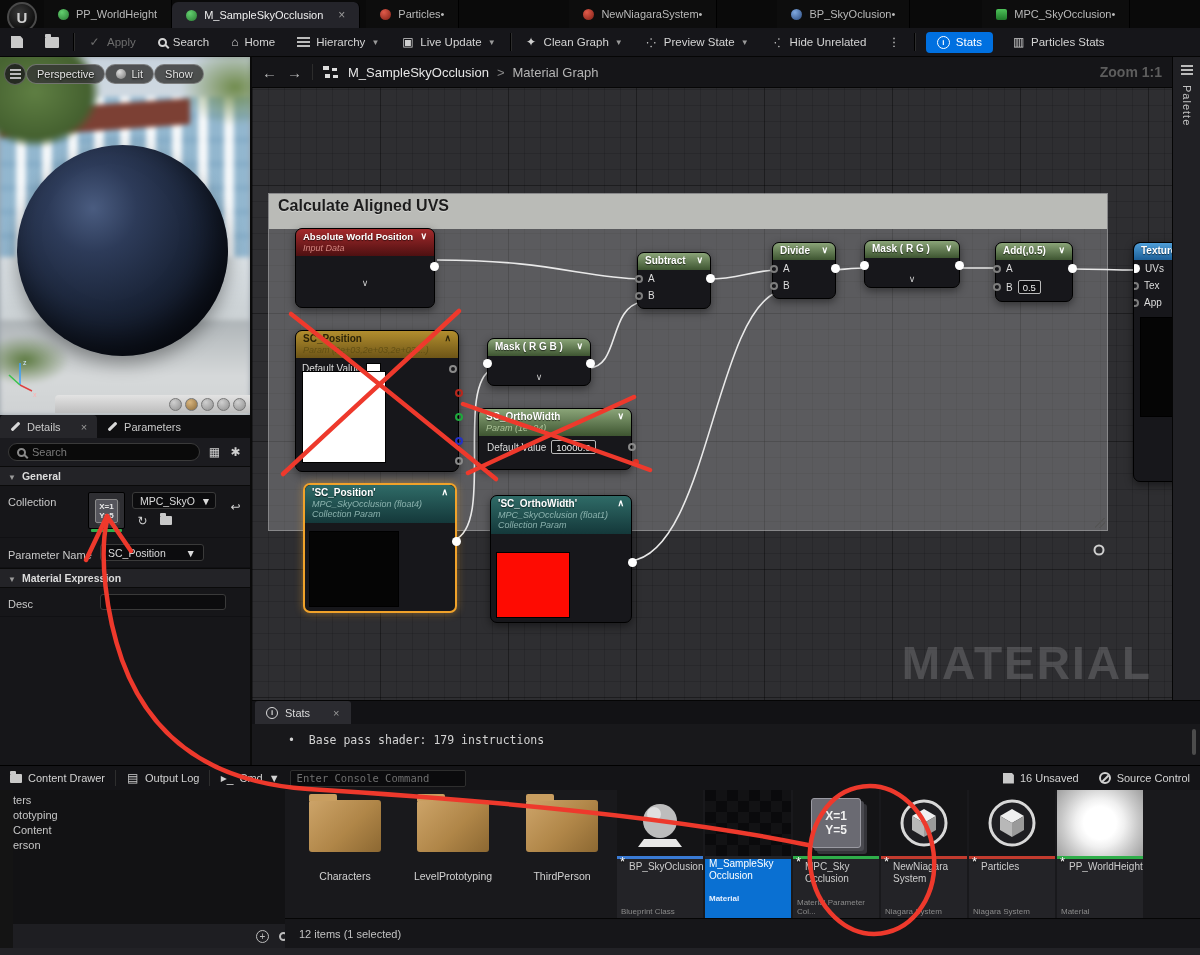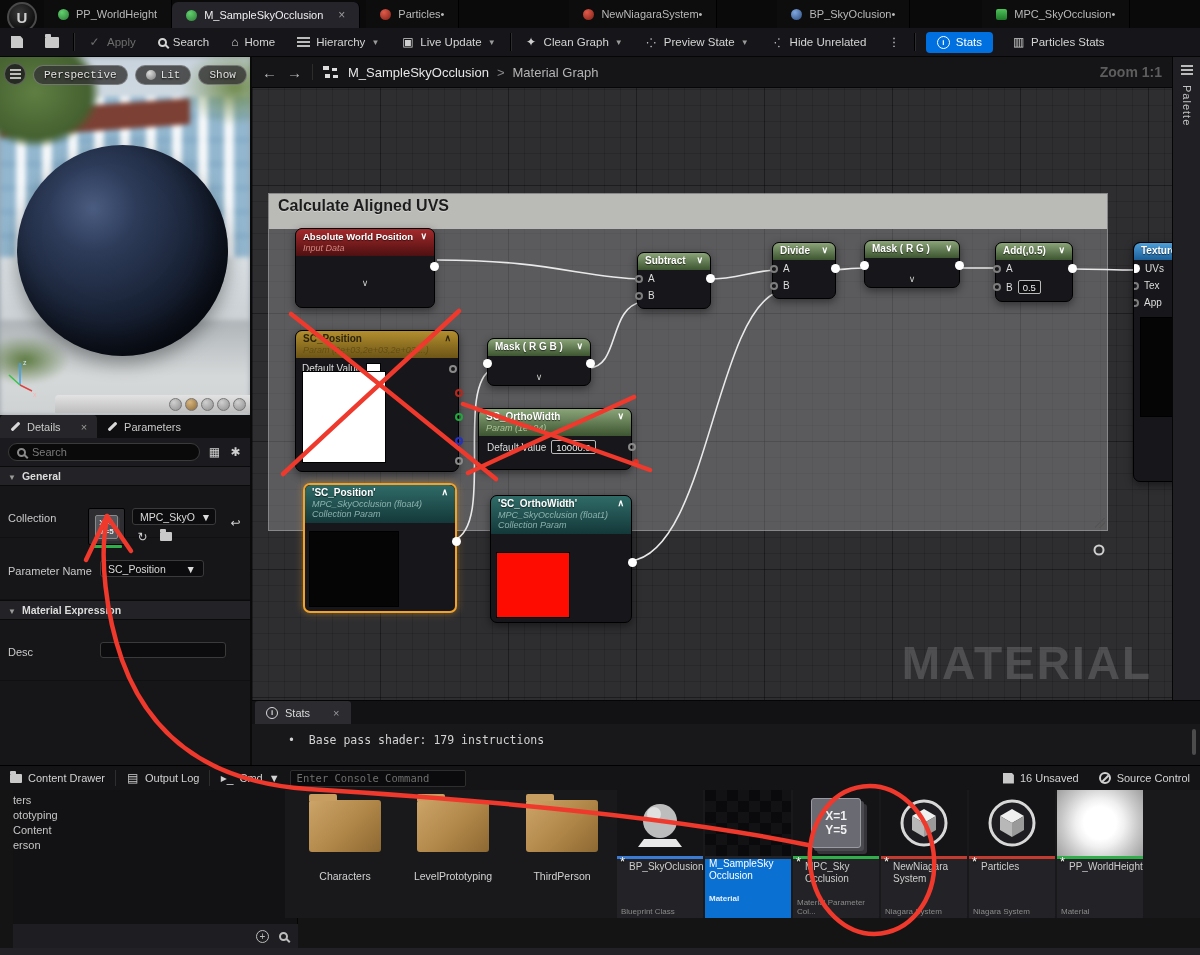--- a/index.html
+++ b/index.html
@@ -44,40 +44,40 @@
       repeating-linear-gradient(0deg, rgba(255,255,255,.85) 0 18px, rgba(150,175,195,.5) 18px 24px),
       #eef1f3; }
   .vp-roof { position:absolute; left:0; top:48px; width:190px; height:26px; background:#7c4034; transform:skewY(-4deg); }
   .vp-trees1 { position:absolute; left:-30px; top:-20px; width:130px; height:110px; border-radius:50%; background:radial-gradient(#5f7f43, #44602f 60%, transparent 72%); }
   .vp-trees2 { position:absolute; left:180px; top:-10px; width:110px; height:80px; border-radius:50%; background:radial-gradient(#708b4c, transparent 70%); }
   .vp-ground { position:absolute; left:0; bottom:0; width:100%; height:95px; background:linear-gradient(#aeb4b7, #d6d9da 60%, #cfd2d3); }
   .vp-grass { position:absolute; left:-20px; bottom:30px; width:90px; height:50px; border-radius:50%; background:radial-gradient(#5c7a40, transparent 70%); }
   .vp-sphere { position:absolute; left:17px; top:88px; width:211px; height:211px; border-radius:50%;
     background:radial-gradient(circle at 36% 30%, #4a5c80 0%, #2d3b59 22%, #1a2438 52%, #0a0e18 88%);
     box-shadow: inset -12px -18px 30px rgba(0,0,0,.55), 0 8px 18px rgba(0,0,0,.35); }
-  .vp-pills { position:absolute; left:4px; top:6px; display:flex; gap:7px; align-items:flex-end;font-family:Liberation Mono, monospace; }
+  .vp-pills { position:absolute; left:4px; top:6px; display:flex; align-items:center; }
   .vp-burger { width:22px; height:22px; border-radius:50%; background:rgba(30,30,30,.85); border:1px solid rgba(255,255,255,.25); display:flex; align-items:center; justify-content:center; }
   .vp-pill { height:20px; border-radius:10px; background:rgba(52,52,52,.82); border:1px solid rgba(160,160,160,.55); color:#e2e2e2; font-size:11px; display:flex; align-items:center; gap:5px; padding:0 10px; text-shadow:0 1px 2px #000; }
   .vp-pill .orb { width:10px; height:10px; border-radius:50%; background:radial-gradient(circle at 35% 30%, #ddd, #777); }
   .vp-shapes { position:absolute; left:55px; bottom:2px; width:197px; height:18px; background:linear-gradient(#e3e3e3,#bdbdbd); border-radius:4px 0 0 0; display:flex; align-items:center; justify-content:flex-end; gap:3px; padding-right:6px; }
   .shp { width:13px; height:13px; border-radius:50%; background:radial-gradient(circle at 35% 30%, #cfcfcf, #8e8e8e); border:1px solid #777; }
   .shp.sel { background:radial-gradient(circle at 35% 30%, #d8b57e, #8a6a3a); }
   .vp-gizmo { position:absolute; left:6px; bottom:16px; }
   
   .details { position:absolute; left:0; top:415px; width:252px; height:350px; background:#161619; border-right:2px solid #0a0a0a; font-size:11px; }
   .dtabs { display:flex; height:23px; background:#0e0e10; }
   .dtab { display:flex; align-items:center; gap:6px; padding:0 10px; color:#c9c9c9; }
   .dtab.active { background:#26262a; border-radius:4px 4px 0 0; }
   .dtab .close { color:#9a9a9a; margin-left:14px; }
   .i-pencil { width:11px; height:3px; background:#d8d8d8; transform:rotate(-45deg); border-radius:1px; position:relative; }
   .dsearchrow { display:flex; align-items:center; gap:8px; padding:5px 8px; background:#1b1b1f; }
   .dsearch { flex:1; height:18px; background:#0a0a0a; border:1px solid #3a3a3a; border-radius:9px; display:flex; align-items:center; gap:6px; padding:0 8px; color:#7a7a7a; }
   .dsection { background:#232327; padding:3px 8px; font-weight:bold; font-size:10.5px; color:#dcdcdc; border-top:1px solid #0a0a0a; border-bottom:1px solid #0a0a0a; }
   .dsection .tri { font-size:8px; color:#9a9a9a; margin-right:6px; }
-  .drow { display:flex; padding:22px 8px; border-bottom:1px solid #101013; align-items:flex-start; }
+  .drow { display:flex; padding:6px 8px; border-bottom:1px solid #101013; align-items:flex-start; }
   .dlabel { width:92px; color:#c9c9c9; padding-top:4px; }
   .dthumb { width:37px; height:37px; background:#2e2e32; border:1px solid #000; border-radius:2px; position:relative; display:flex; align-items:center; justify-content:center; }
   .dthumb .mini { font-size:8px; font-weight:bold; color:#e8e8e8; line-height:9px; text-align:center; background:#55555c; border:1px solid #8a8a8a; border-radius:2px; padding:2px 3px; box-shadow:2px 2px 0 #3a3a3e; }
   .dthumb .uline { position:absolute; left:2px; right:2px; bottom:-4px; height:3px; background:#2fae4a; border-radius:1px; }
   .ddrop { height:17px; background:#0c0c0e; border:1px solid #3a3a3a; border-radius:3px; color:#dadada; font-size:10.5px; display:flex; align-items:center; gap:6px; padding:0 7px; }
   .dinput { height:16px; background:#0c0c0e; border:1px solid #3a3a3a; border-radius:3px; width:126px; }
   
   .graph { position:absolute; left:252px; top:57px; width:920px; height:643px; overflow:hidden;
     background:
       linear-gradient(rgba(0,0,0,.28) 1px, transparent 1px),
@@ -713,20 +713,23 @@
           <div class="glowsphere"></div>
         </div>
       <div class="uline2" style="background:#2fae4a"></div>
       <span class="star">*</span>
       <div class="labelarea" style="padding-left:12px">PP_WorldHeight</div>
       <div class="typelab">Material</div>
     </div>
 
   </div>
 
+  <div class="cb-status">
+    <span>12 items (1 selected)</span>
+  </div>
   <div class="bottomedge"></div>
 
   <svg class="overlay z50" style="left:0;top:0" width="1200" height="955" viewBox="0 0 1200 955">
     <g fill="none" stroke="#ee392c" stroke-width="4.5" stroke-linecap="round">
       <path d="M291,314 C360,368 430,425 496,479"></path>
       <path d="M459,311 C400,366 340,420 283,474"></path>
       <path d="M463,404 C525,426 590,448 650,470"></path>
       <path d="M634,397 C580,422 520,448 468,473"></path>
       <ellipse cx="872" cy="860" rx="62" ry="74" transform="rotate(-7 872 860)"></ellipse>
       <path d="M808,845 C650,812 420,796 308,789 C205,782 148,732 122,660 C106,614 99,556 107,520"></path>

